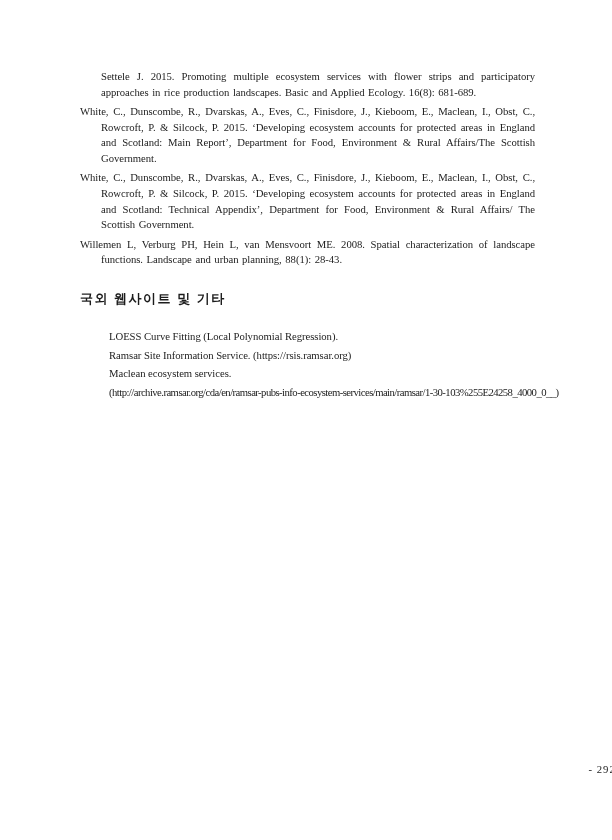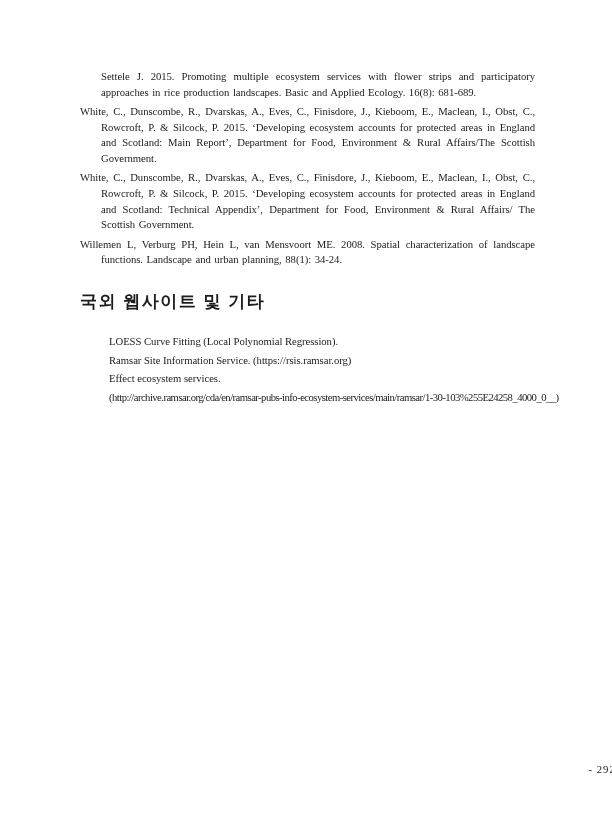--- a/index.html
+++ b/index.html
@@ -30,21 +30,21 @@
     padding-left: 21px;
     text-indent: -21px;
     margin: 0 0 3.5px 0;
     letter-spacing: -0.05px;
     word-spacing: 1px;
   }
   .ref.continuation {
     text-indent: 0;
   }
   .section-heading {
-    font-size: 17px;
+    font-size: 13px;
     font-weight: bold;
     letter-spacing: 1.5px;
     margin: 22px 0 0 0;
     font-family: "Liberation Sans", "DejaVu Sans", sans-serif;
   }
   .websites {
     margin-top: 19px;
     margin-left: 29px;
   }
   .site {
@@ -70,28 +70,28 @@
 </head>
 <body>
 
 <div class="page">
   <div class="content">
 
     <div>
       <p class="ref continuation">Settele J. 2015. Promoting multiple ecosystem services with flower strips and participatory approaches in rice production landscapes. Basic and Applied Ecology. 16(8): 681-689.</p>
       <p class="ref">White, C., Dunscombe, R., Dvarskas, A., Eves, C., Finisdore, J., Kieboom, E., Maclean, I., Obst, C., Rowcroft, P. &amp; Silcock, P. 2015. ‘Developing ecosystem accounts for protected areas in England and Scotland: Main Report’, Department for Food, Environment &amp; Rural Affairs/The Scottish Government.</p>
       <p class="ref">White, C., Dunscombe, R., Dvarskas, A., Eves, C., Finisdore, J., Kieboom, E., Maclean, I., Obst, C., Rowcroft, P. &amp; Silcock, P. 2015. ‘Developing ecosystem accounts for protected areas in England and Scotland: Technical Appendix’, Department for Food, Environment &amp; Rural Affairs/ The Scottish Government.</p>
-      <p class="ref">Willemen L, Verburg PH, Hein L, van Mensvoort ME. 2008. Spatial characterization of landscape functions. Landscape and urban planning, 88(1): 34-24.</p>
+      <p class="ref">Willemen L, Verburg PH, Hein L, van Mensvoort ME. 2008. Spatial characterization of landscape functions. Landscape and urban planning, 88(1): 28-43.</p>
     </div>
 
     <h2 class="section-heading">국외 웹사이트 및 기타</h2>
 
     <div class="websites">
       <div class="site">LOESS Curve Fitting (Local Polynomial Regression).</div>
       <div class="site">Ramsar Site Information Service. (https://rsis.ramsar.org)</div>
-      <div class="site">Effect ecosystem services.</div>
+      <div class="site">Maclean ecosystem services.</div>
       <div class="site condensed">(http://archive.ramsar.org/cda/en/ramsar-pubs-info-ecosystem-services/main/ramsar/1-30-103%255E24258_4000_0__)</div>
     </div>
 
   </div>
 
   <div class="page-number">- 292 -</div>
 </div>
 
 </body></html>

